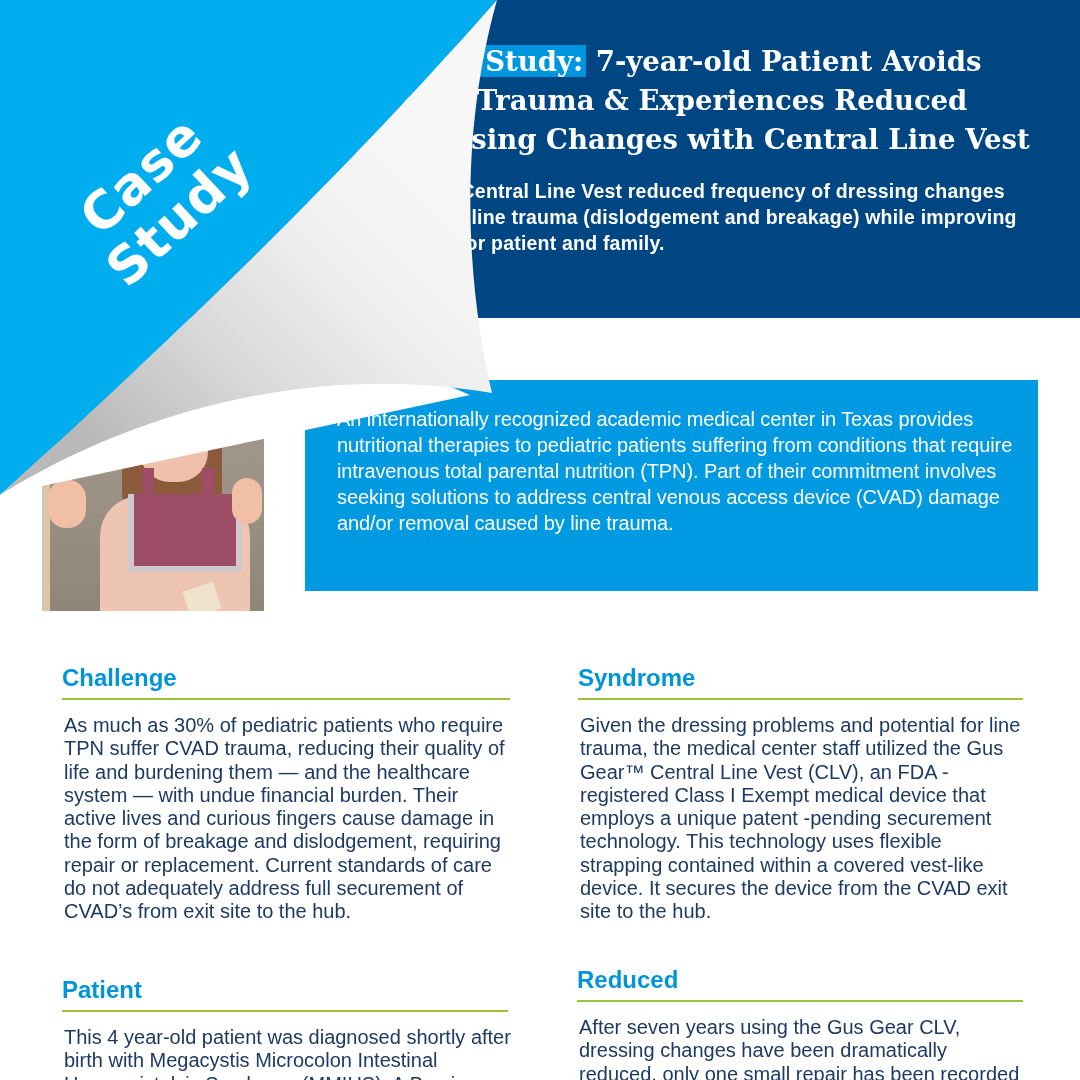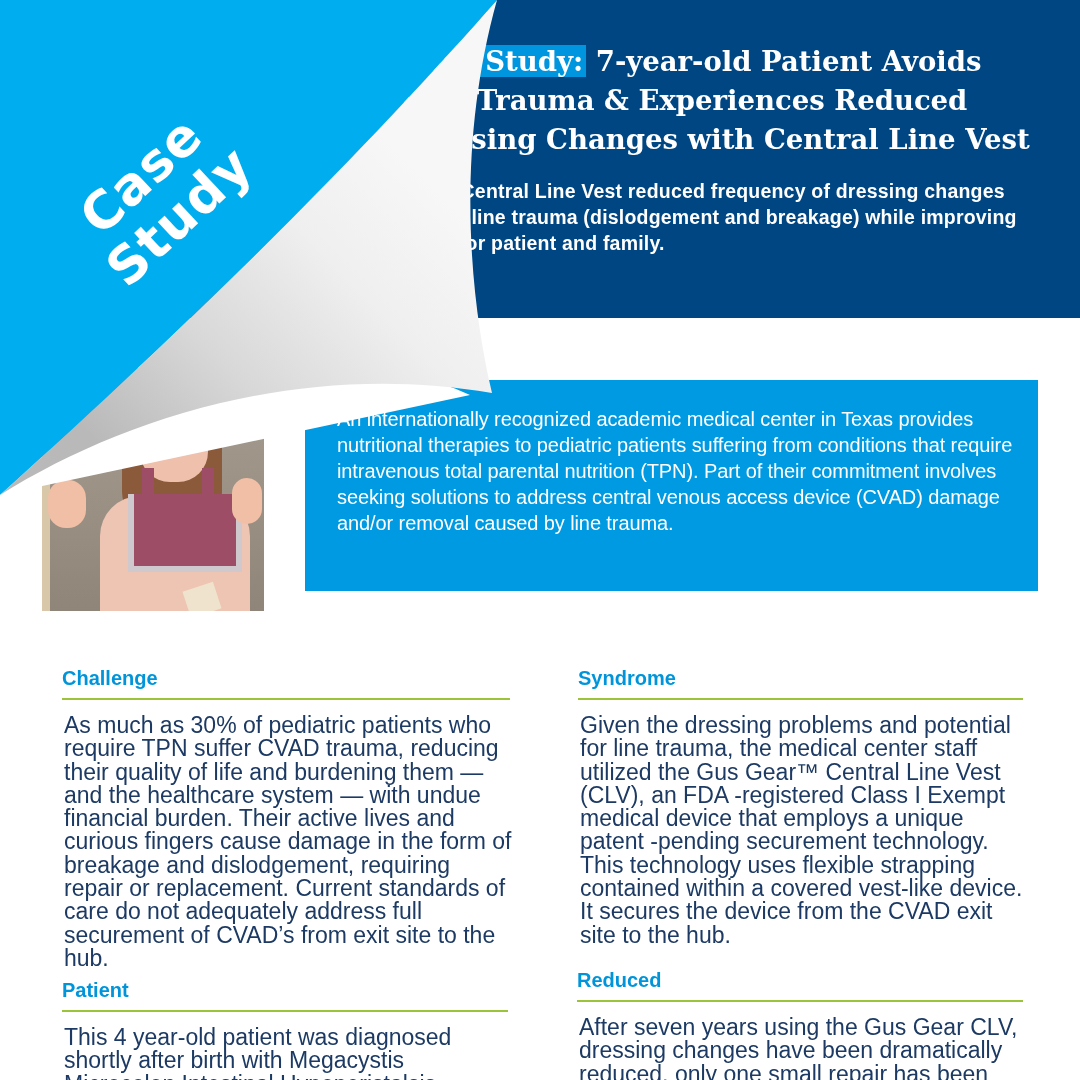--- a/index.html
+++ b/index.html
@@ -41,26 +41,26 @@
     position: absolute; left: 305px; top: 380px; width: 733px; height: 211px;
     background: #009ae2;
   }
   .intro-text {
     position: absolute; left: 32px; top: 26px; width: 690px;
     color: #ffffff; font-size: 20px; line-height: 26px; margin: 0;
     font-family: "Liberation Sans", sans-serif; letter-spacing: -0.1px;
   }
   .section { position: absolute; width: 450px; }
   .section h2 {
-    margin: 0; color: #0095da; font-size: 20px; font-weight: bold;
+    margin: 0; color: #0095da; font-size: 24px; font-weight: bold;
     font-family: "Liberation Sans", sans-serif; line-height: 24px;
   }
   .section .rule { height: 2px; background: #9cc43b; margin-top: 8px; }
   .section p {
-    margin: 14px 0 0 2px; color: #1c3a63; font-size: 23px; line-height: 23.3px;
+    margin: 14px 0 0 2px; color: #1c3a63; font-size: 20px; line-height: 23.3px;
     font-family: "Liberation Sans", sans-serif;
   }
   .sec-challenge { left: 62px; top: 666px; }
   .sec-challenge .rule { width: 448px; }
   .sec-patient { left: 62px; top: 978px; }
   .sec-patient .rule { width: 446px; }
   .sec-solution { left: 578px; top: 666px; }
   .sec-solution .rule { width: 445px; }
   .sec-outcome { left: 577px; top: 968px; }
   .sec-outcome .rule { width: 446px; }

